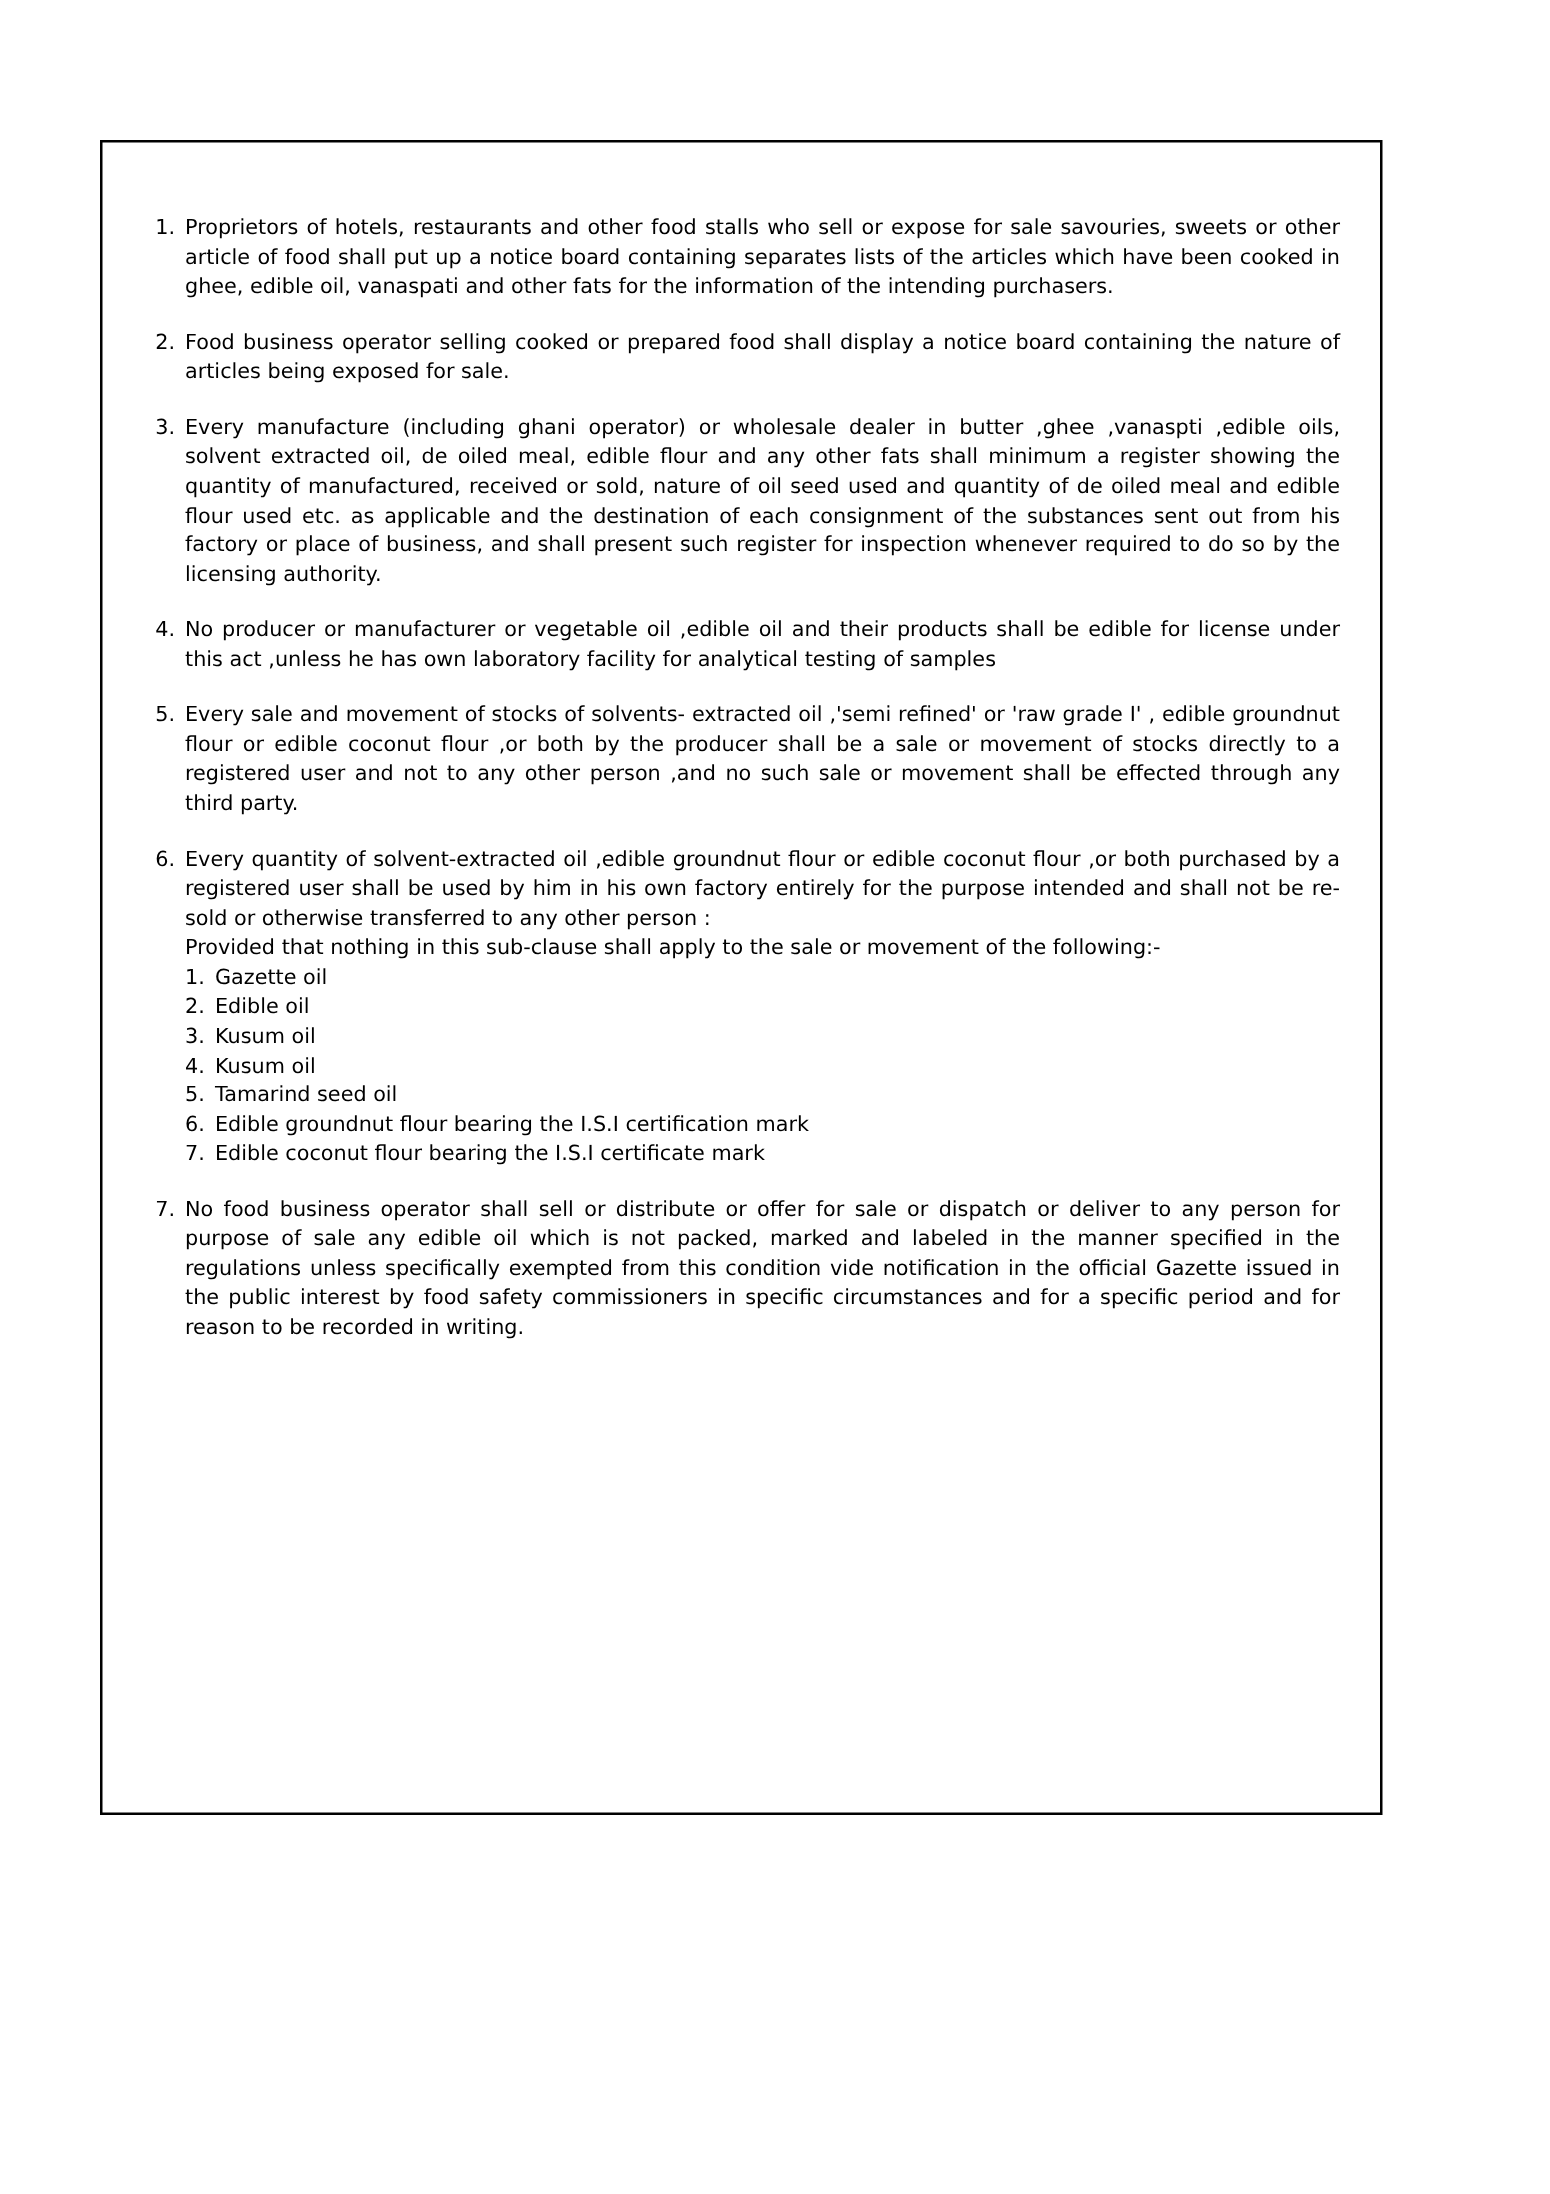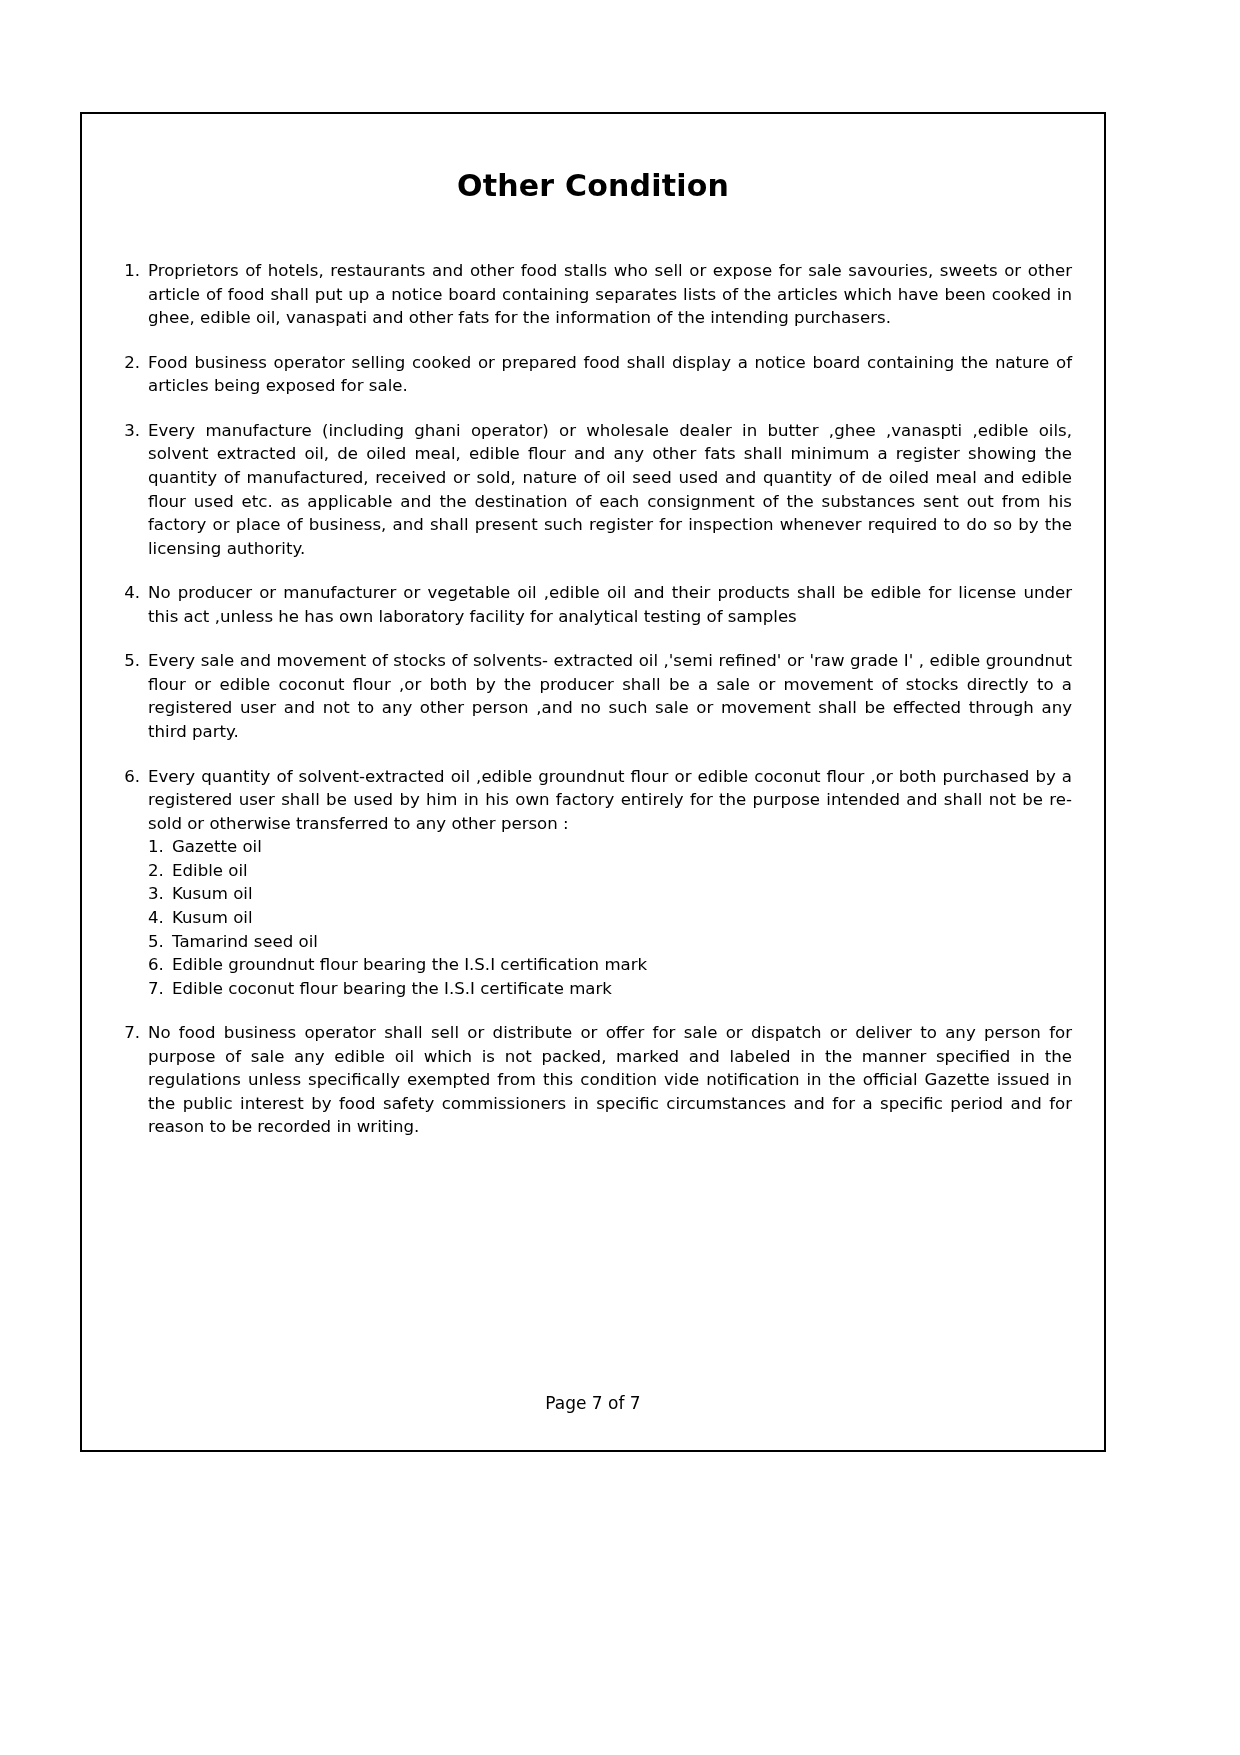--- a/index.html
+++ b/index.html
@@ -119,21 +119,20 @@
     font-size: 17px;
     line-height: 1.3;
   }
 </style>
 </head>
 <body>
 
 <div class="page-sheet">
   <div class="page-inner">
 
-    <h1 class="doc-title">Other Condition</h1>
 
     <div class="content-area">
       <ol class="clause-list">
 
         <li class="clause-item">
           <span class="clause-body">Proprietors of hotels, restaurants and other food stalls who sell or expose for sale savouries, sweets or other article of food shall put up a notice board containing separates lists of the articles which have been cooked in ghee, edible oil, vanaspati and other fats for the information of the intending purchasers.</span>
         </li>
 
         <li class="clause-item">
           <span class="clause-body">Food business operator selling cooked or prepared food shall display a notice board containing the nature of articles being exposed for sale.</span>
@@ -146,20 +145,21 @@
         <li class="clause-item">
           <span class="clause-body">No producer or manufacturer or vegetable oil ,edible oil and their products shall be edible for license under this act ,unless he has own laboratory facility for analytical testing of samples</span>
         </li>
 
         <li class="clause-item">
           <span class="clause-body">Every sale and movement of stocks of solvents- extracted oil ,'semi refined' or 'raw grade I' , edible groundnut flour or edible coconut flour ,or both by the producer shall be a sale or movement of stocks directly to a registered user and not to any other person ,and no such sale or movement shall be effected through any third party.</span>
         </li>
 
         <li class="clause-item">
           <span class="clause-body">Every quantity of solvent-extracted oil ,edible groundnut flour or edible coconut flour ,or both purchased by a registered user shall be used by him in his own factory entirely for the purpose intended and shall not be re-sold or otherwise transferred to any other person :</span>
+          <span class="clause-plain">Provided that nothing in this sub-clause shall apply to the sale or movement of the following:-</span>
           <ol class="oil-list">
             <li class="oil-item">Gazette oil</li>
             <li class="oil-item">Edible oil</li>
             <li class="oil-item">Kusum oil</li>
             <li class="oil-item">Kusum oil</li>
             <li class="oil-item">Tamarind seed oil</li>
             <li class="oil-item">Edible groundnut flour bearing the I.S.I certification mark</li>
             <li class="oil-item">Edible coconut flour bearing the I.S.I certificate mark</li>
           </ol>
         </li>

